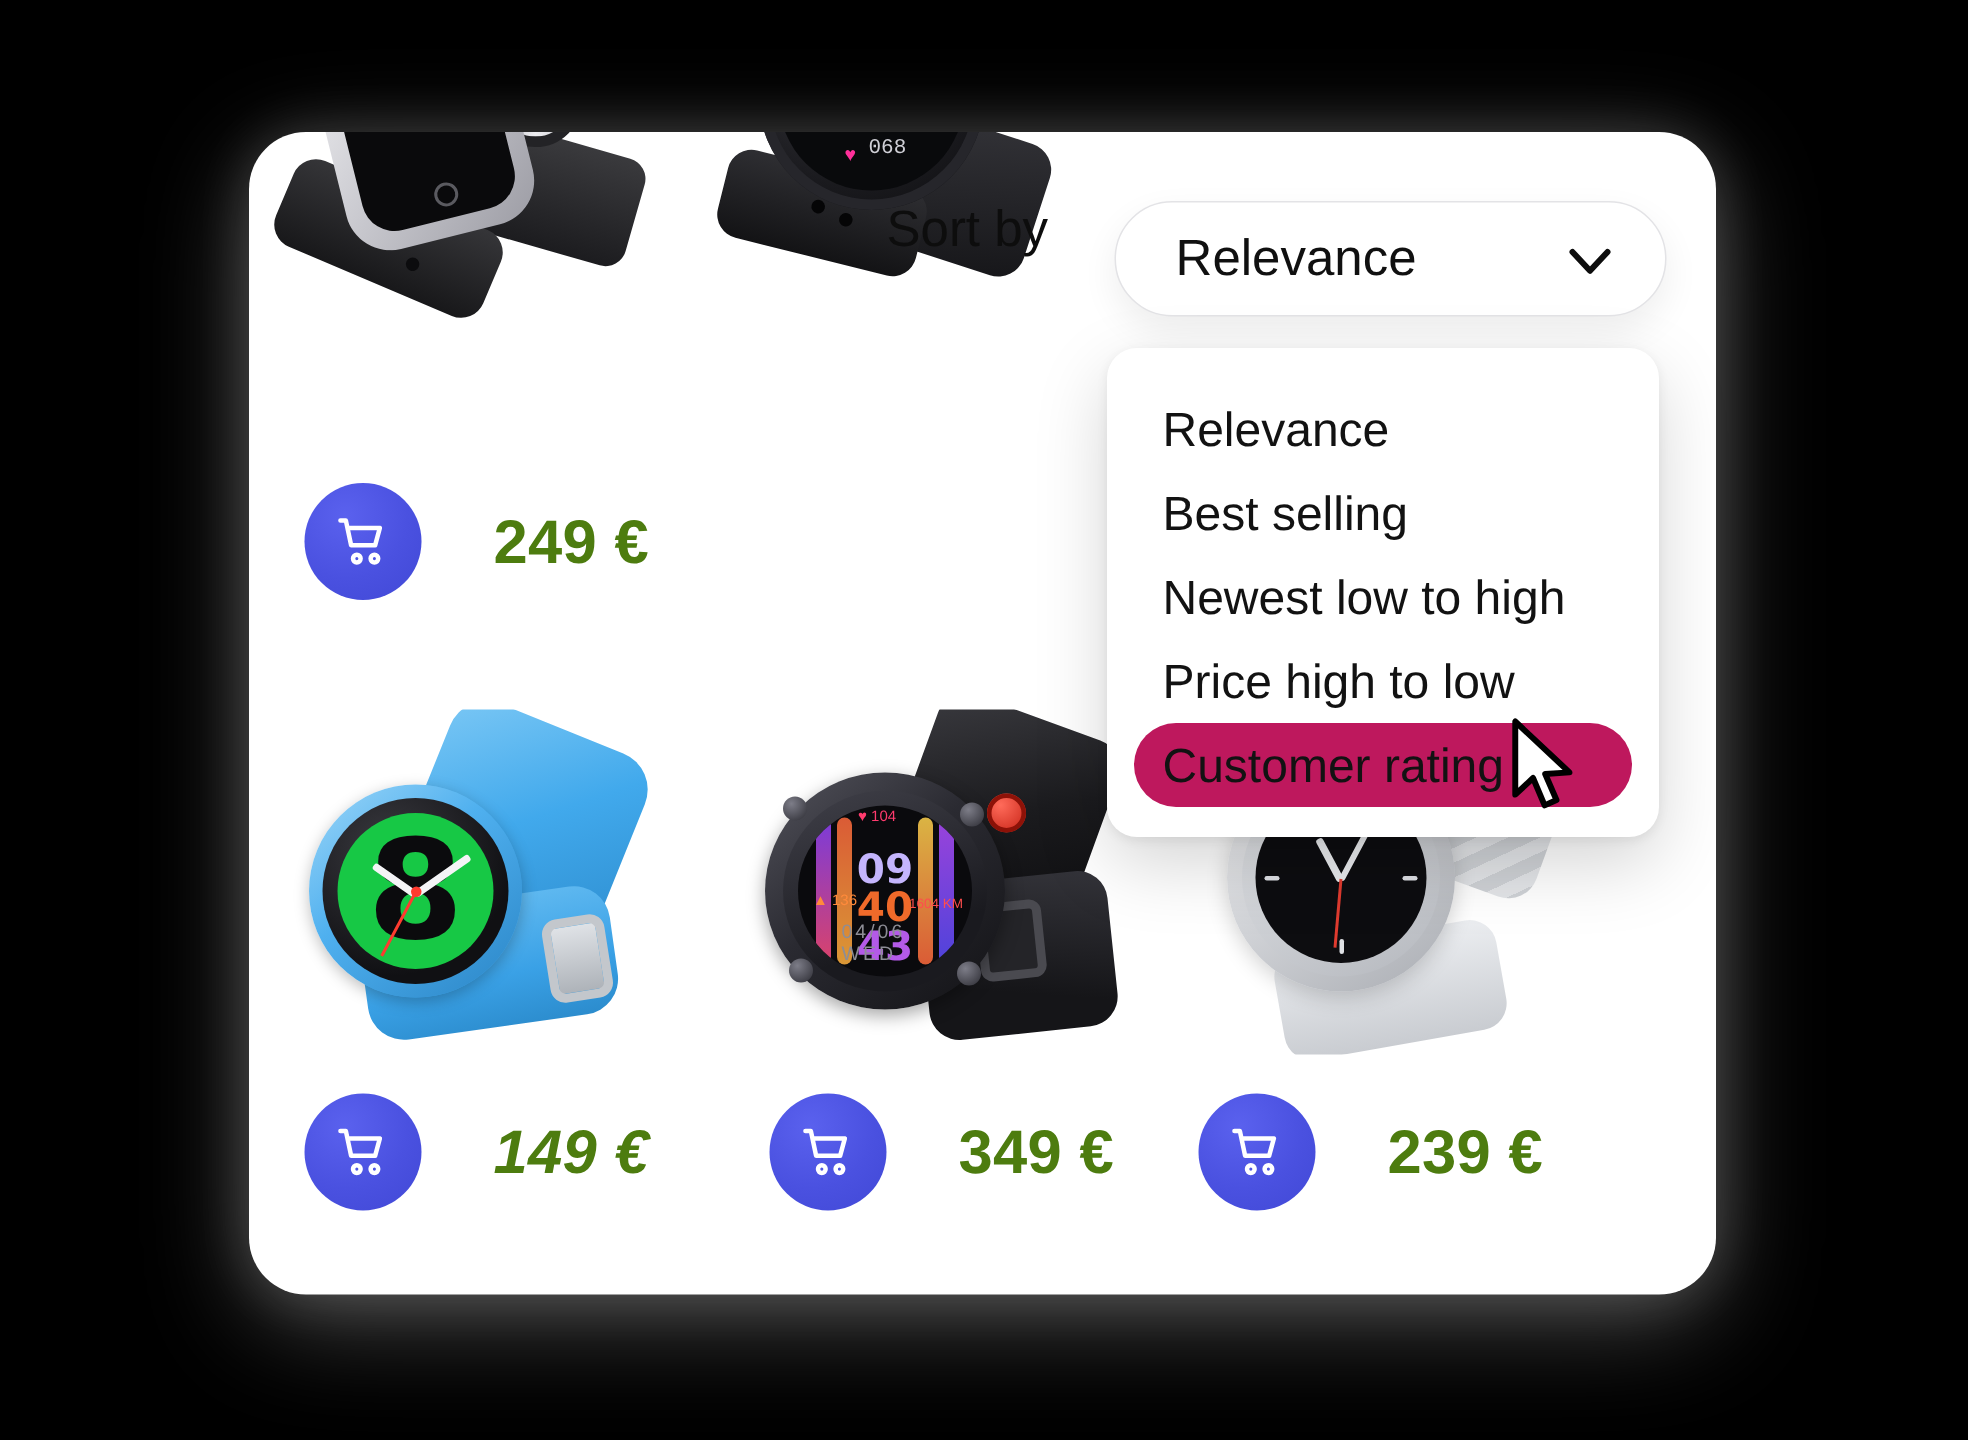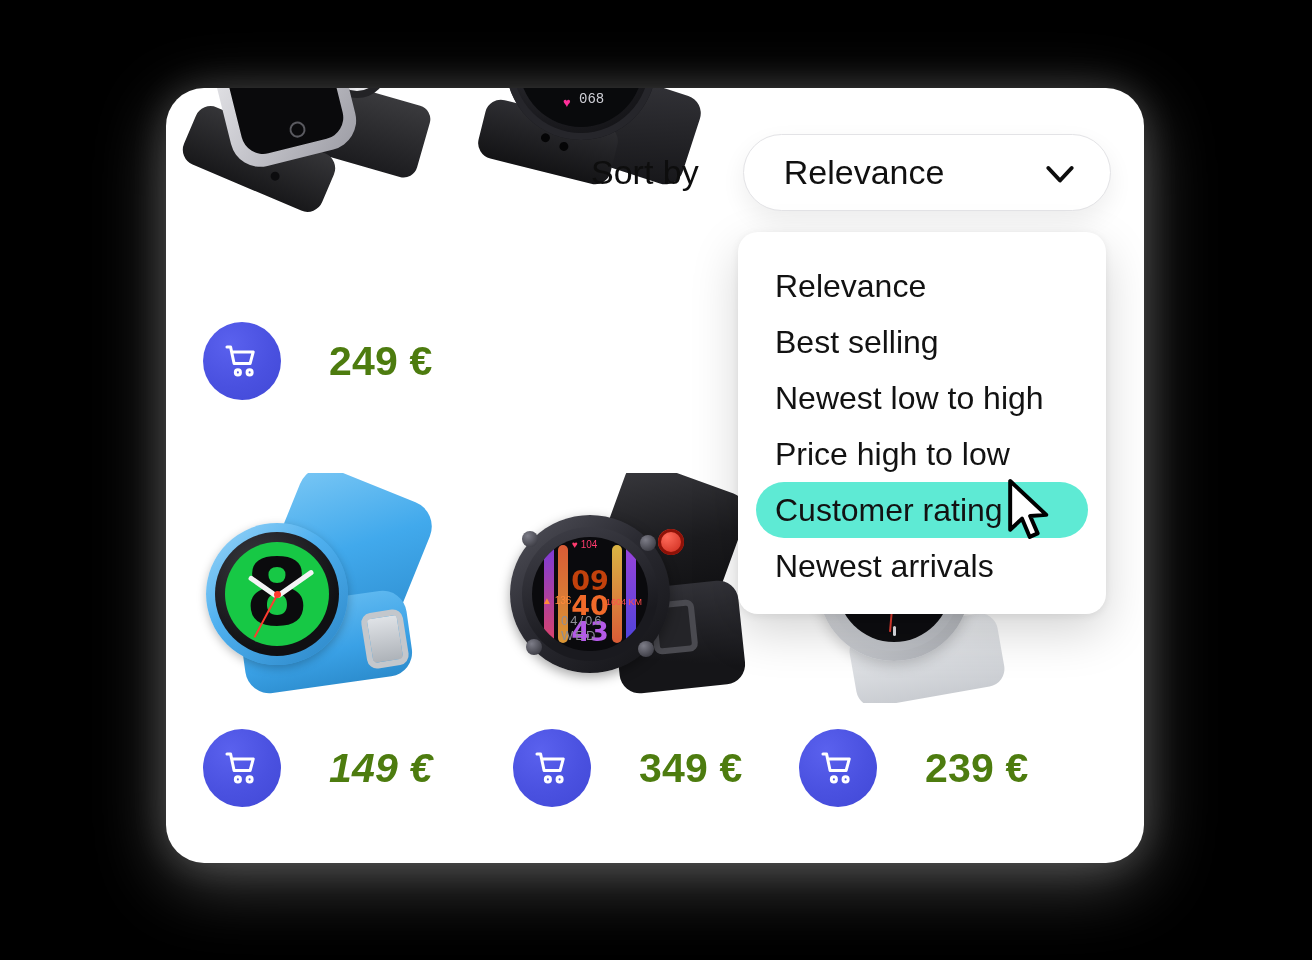--- a/index.html
+++ b/index.html
@@ -215,21 +215,21 @@
     box-shadow: 0 4px 12px rgba(0,0,0,0.35);
   }
   .wr-bezel { position:absolute; inset:12px; border-radius:50%;
     background: linear-gradient(160deg,#41414a 0%,#1a1a1f 70%); }
   .wr-face { position:absolute; inset:10px; border-radius:50%; background:#0a0a0d; overflow:hidden; }
   .wr-time {
     position:absolute; left:50%; top:50%; transform:translate(-50%,-50%);
     text-align:center; line-height:0.94; font-weight:800; font-size:27px;
     font-family:"DejaVu Sans", sans-serif;
   }
-  .wr-t1 { color:#c2410c;margin-top:24px; } .wr-t2 { color:#f06a2a; } .wr-t3 { color:#b45ae8; }
+  .wr-t1 { color:#c4b5fd;margin-top:24px; } .wr-t2 { color:#f06a2a; } .wr-t3 { color:#b45ae8; }
   .wr-hr { position:absolute; left:40px; top:2px; color:#ff3b6e; font-size:10px; }
   .wr-step { position:absolute; left:10px; top:58px; color:#ff8a3b; font-size:10px; }
   .wr-kcal { position:absolute; right:6px; top:60px; color:#ff4d4d; font-size:9px; }
   .wr-date { position:absolute; left:50%; transform:translateX(-50%); bottom:8px;
     color:#8d8d96; font-size:13px; letter-spacing:2px; }
   .wr-wave { position:absolute; top:8px; bottom:8px; width:10px; opacity:.85; border-radius:6px; }
   .wr-crown {
     position:absolute; left:162px; top:56px; width:26px; height:26px; border-radius:50%;
     background: radial-gradient(circle at 35% 30%, #ff6b5a, #c41f12);
     box-shadow: inset 0 0 0 3px #8e1208;
@@ -263,21 +263,21 @@
     background: linear-gradient(180deg,#eceef1,#c9ccd1);
     border-radius:18px; transform: rotate(-10deg);
   }
 
   
   #sort-header {
     position: absolute;
     left: 591px;
     top: 134px;
     display: flex;
-    align-items: center;
+    align-items: flex-start;
     gap: 44px;
     z-index: 20;
   }
   #sort-label {
     font-size: 34px;
     color: #0d0d0d;
     white-space: nowrap;
   }
   #sort-select {
     position: relative;
@@ -315,21 +315,21 @@
     height: 56px;
     display: flex;
     align-items: center;
     padding: 0 22px 0 37px;
     font-size: 32px;
     color: #121212;
     cursor: pointer;
     white-space: nowrap;
   }
   .menu-item.is-highlighted {
-    background: #5eead4;
+    background: #be185d;
     border-radius: 28px;
     margin: 0 18px;
     padding-left: 19px;
   }
 
   
   #cursor {
     position: absolute;
     left: 1006px;
     top: 478px;
@@ -532,22 +532,19 @@
     </div>
     <div class="menu-item">
       <span>Newest low to high</span>
     </div>
     <div class="menu-item">
       <span>Price high to low</span>
     </div>
     <div class="menu-item is-highlighted">
       <span>Customer rating</span>
     </div>
-    <div class="menu-item">
-      <span>Newest arrivals</span>
-    </div>
   </div>
 
   <svg id="cursor" viewBox="0 0 24 34">
     <path d="M2 1.6 L2 27.5 L8.3 21.6 L12.4 31.3 L16.6 29.4 L12.6 20.2 L21.2 19.6 Z" fill="#ffffff" stroke="#000000" stroke-width="2.1" stroke-linejoin="round"></path>
   </svg>
 
 </div>
 
 </body></html>

